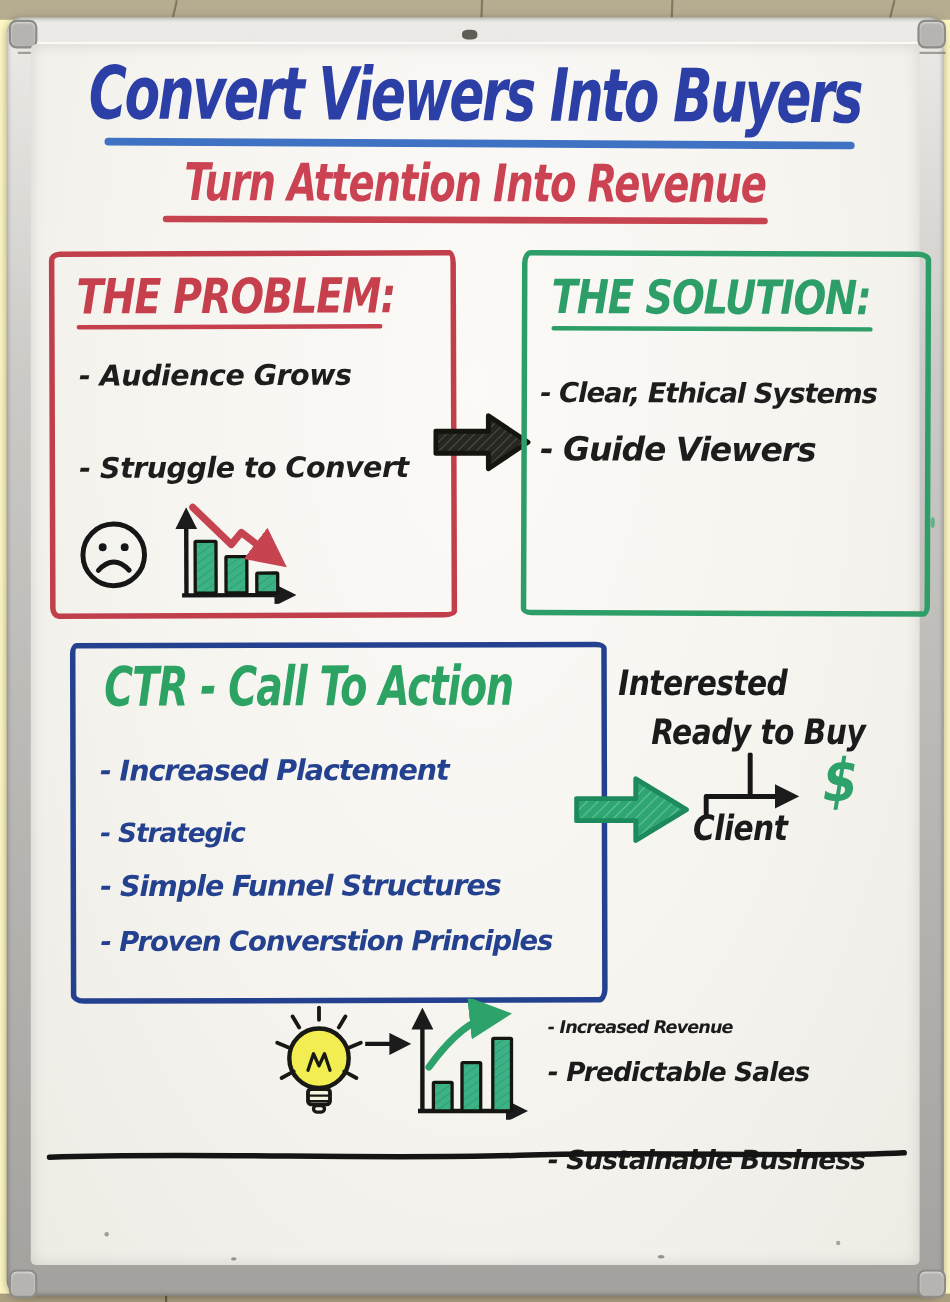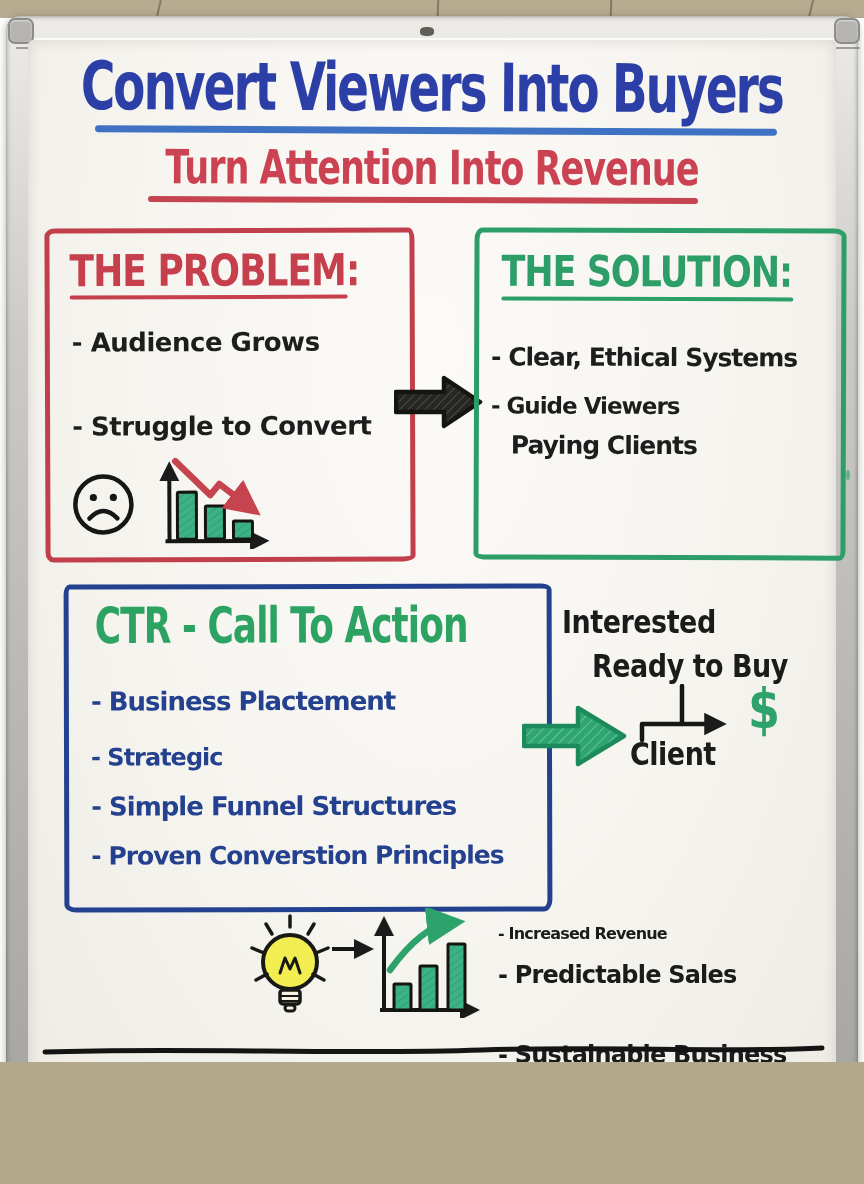--- a/index.html
+++ b/index.html
@@ -1,17 +1,17 @@
 <!DOCTYPE html>
 <html><head>
 <meta charset="utf-8">
 <style>
   html,body{margin:0;padding:0;}
   body{background:#b2a88b;font-family:"DejaVu Sans",sans-serif;}
-  .stage{position:relative;width:864px;height:1062px;overflow:hidden;background:#ffffff;}
+  .stage{position:relative;width:864px;height:1184px;overflow:hidden;background:#fef9c3;font-style:italic;}
   
   .ceiling{position:absolute;left:0;top:0;width:864px;height:18px;background:#b6ad91;}
   .seam{position:absolute;width:2px;background:#55523f;opacity:.55;top:0;}
   .floor{position:absolute;left:0;top:1176px;width:864px;height:8px;background:#ab9f80;}
   .floor-seam{position:absolute;left:150px;top:1176px;width:2px;height:8px;background:#6b6350;}
   
   .frame{position:absolute;left:6px;top:16px;width:852px;height:1162px;border-radius:14px;
          background:linear-gradient(180deg,#ecebe7,#cbcac6 28%,#bbbab6 55%,#a3a29e);
          box-shadow:inset 0 0 5px rgba(0,0,0,.45), 0 2px 8px rgba(0,0,0,.3);}
   .rail-hi{position:absolute;left:10px;top:22px;width:844px;height:2px;background:rgba(255,255,255,.75);border-radius:2px;}
@@ -114,27 +114,26 @@
   </div>
 
   <svg style="position:absolute;left:394px;top:372px;" width="90" height="60" viewBox="0 0 90 60">
     <polygon points="2,20 50,20 50,6 86,30 50,54 50,40 2,40" fill="url(#hatchDark)" stroke="#15150f" stroke-width="4.5" stroke-linejoin="round"></polygon>
   </svg>
 
   <div class="box" style="left:474px;top:228px;width:362px;height:322px;border:5px solid #2d9e68;border-radius:8px 12px 6px 10px / 12px 8px 10px 6px;transform:rotate(.2deg);">
     <div class="mk tall" style="left:22px;top:18px;font-size:35px;letter-spacing:-1px;color:#2d9e68;transform:scaleY(1.22);">THE SOLUTION:</div>
     <div class="u" style="left:22px;top:64px;width:292px;height:4px;background:#2d9e68;"></div>
     <div class="mk" style="left:12px;top:112px;font-size:25px;letter-spacing:-1px;color:#1d1d1d;">- Clear, Ethical Systems</div>
-    <div class="mk" style="left:12px;top:162px;font-size:23px;letter-spacing:-1px;color:#1d1d1d;text-align:center;">- Guide Viewers</div>
-    <div class="mk" style="left:32px;top:200px;font-size:25px;letter-spacing:-1px;color:#1d1d1d;">Paying Clients</div>
+    <div class="mk" style="left:12px;top:162px;font-size:30px;letter-spacing:-1px;color:#1d1d1d;text-align:center;">- Guide Viewers</div>
   </div>
 
   <div class="box" style="left:64px;top:584px;width:478px;height:318px;border:5px solid #24418f;border-radius:6px 10px 8px 12px / 10px 6px 12px 8px;transform:rotate(-.15deg);">
     <div class="mk tall" style="left:26px;top:12px;font-size:36px;letter-spacing:-1px;color:#2ca263;transform:scaleY(1.38);">CTR - Call To Action</div>
-    <div class="mk" style="left:22px;top:99px;font-size:26px;letter-spacing:-1px;color:#24418f;">- Business Plactement</div>
+    <div class="mk" style="left:22px;top:99px;font-size:26px;letter-spacing:-1px;color:#24418f;">- Increased Plactement</div>
     <div class="mk" style="left:22px;top:156px;font-size:24px;letter-spacing:-1px;color:#24418f;">- Strategic</div>
     <div class="mk" style="left:22px;top:204px;font-size:26px;letter-spacing:-1px;color:#24418f;">- Simple Funnel Structures</div>
     <div class="mk" style="left:22px;top:254px;font-size:25px;letter-spacing:-1px;color:#24418f;">- Proven Converstion Principles</div>
   </div>
 
   <svg style="position:absolute;left:522px;top:700px;" width="106" height="72" viewBox="0 0 106 72">
     <polygon points="2,26 56,26 56,8 102,36 56,64 56,46 2,46" fill="url(#hatchGreen)" stroke="#1c8a5c" stroke-width="4.5" stroke-linejoin="round"></polygon>
   </svg>
 
   <div class="mk tall" style="left:562px;top:606px;font-size:27px;letter-spacing:-.5px;color:#1b1b1b;transform:scaleY(1.18);">Interested</div>

